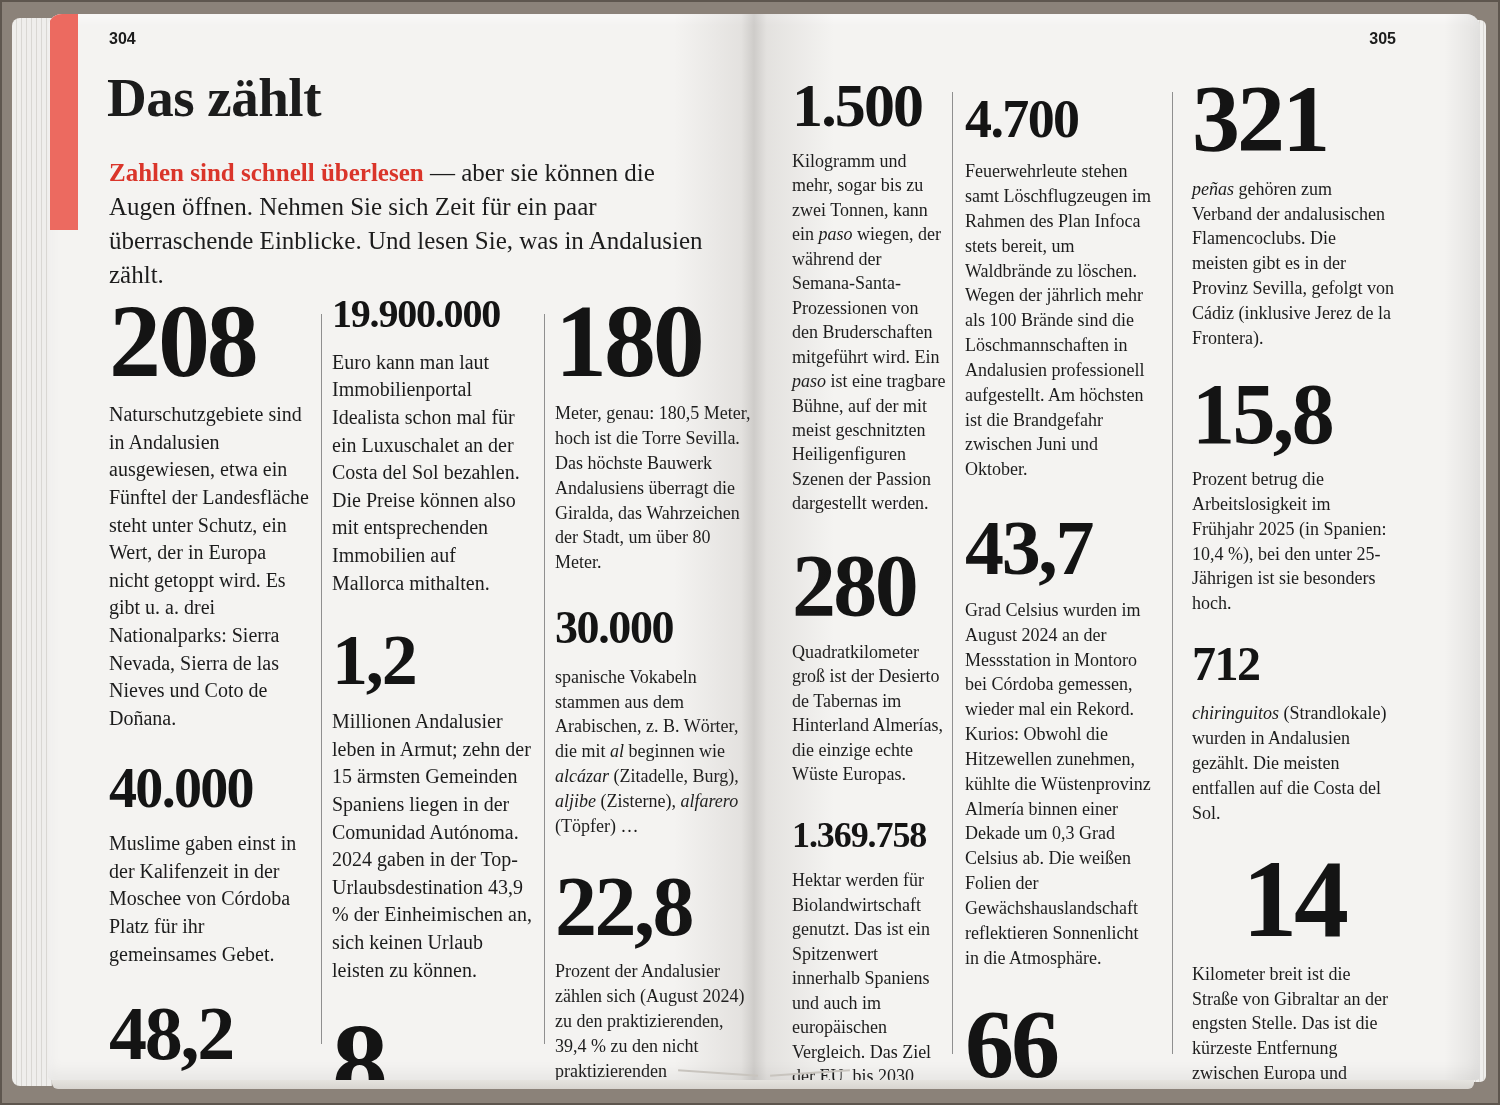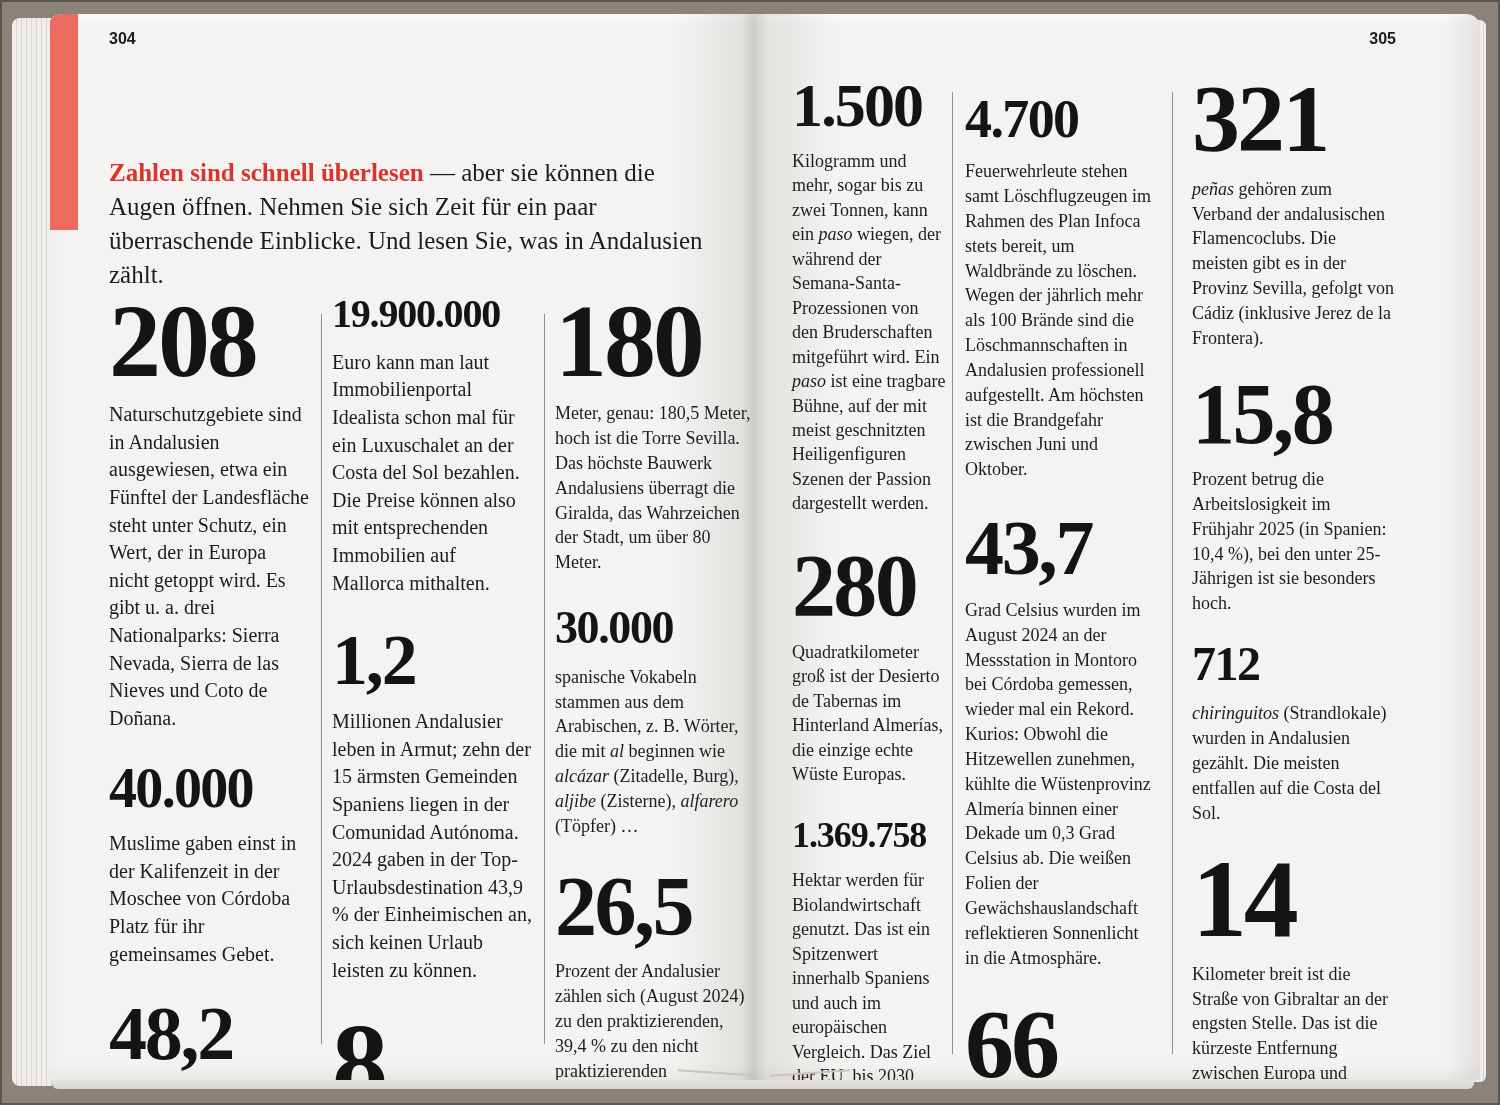--- a/index.html
+++ b/index.html
@@ -109,20 +109,21 @@
 
 <div class="book">
   <div class="page-stack-left"></div>
   <div class="page-stack-right"></div>
   <div class="page-stack-bottom"></div>
 
   <div class="spread">
 
     <div class="accent-bar"></div>
     <div class="pagenum left">304</div>
+    <h1 class="title">Das zählt</h1>
     <p class="intro"><strong class="intro-highlight">Zahlen sind schnell überlesen</strong><span> — aber sie können die Augen öffnen. Nehmen Sie sich Zeit für ein paar überraschende Einblicke. Und lesen Sie, was in Andalusien zählt.</span></p>
 
     <div class="col fs20" style="left:61px;top:284px;width:202px;">
         <div class="item">
           <div class="num" style="font-size: 104px;">208</div>
           <p class="desc">Naturschutzgebiete sind in Andalusien ausgewiesen, etwa ein Fünftel der Landesfläche steht unter Schutz, ein Wert, der in Europa nicht getoppt wird. Es gibt u. a. drei Nationalparks: Sierra Nevada, Sierra de las Nieves und Coto de Doñana.</p>
         </div>
         <div class="item">
           <div class="num" style="font-size: 56px;">40.000</div>
           <p class="desc">Muslime gaben einst in der Kalifenzeit in der Moschee von Córdoba Platz für ihr gemeinsames Gebet.</p>
@@ -149,21 +150,21 @@
     <div class="col fs19" style="left:507px;top:284px;width:196px;">
         <div class="item">
           <div class="num" style="font-size: 104px;">180</div>
           <p class="desc">Meter, genau: 180,5 Meter, hoch ist die Torre Sevilla. Das höchste Bauwerk Andalusiens überragt die Giralda, das Wahrzeichen der Stadt, um über 80 Meter.</p>
         </div>
         <div class="item">
           <div class="num" style="font-size: 46px;">30.000</div>
           <p class="desc">spanische Vokabeln stammen aus dem Arabischen, z. B. Wörter, die mit <i>al</i> beginnen wie <i>alcázar</i> (Zitadelle, Burg), <i>aljibe</i> (Zisterne), <i>alfarero</i> (Töpfer) …</p>
         </div>
         <div class="item">
-          <div class="num" style="font-size: 84px;">26,5</div>
+          <div class="num" style="font-size: 84px;">22,8</div>
           <p class="desc">Prozent der Andalusier zählen sich (August 2024) zu den praktizierenden, 39,4 % zu den nicht praktizierenden Katholiken. 2,6 % gehören einer anderen Glaubensgemeinschaft an.</p>
         </div>
       </div>
 
     <div class="pagenum right">305</div>
 
     <div class="col fs18" style="left:744px;top:66px;width:156px;">
         <div class="item">
           <div class="num" style="font-size: 62px;">1.500</div>
           <p class="desc">Kilogramm und mehr, sogar bis zu zwei Tonnen, kann ein <i>paso</i> wiegen, der während der Semana-Santa-Prozessionen von den Bruderschaften mitgeführt wird. Ein <i>paso</i> ist eine tragbare Bühne, auf der mit meist geschnitzten Heiligenfiguren Szenen der Passion dargestellt werden.</p>
@@ -199,21 +200,21 @@
         </div>
         <div class="item">
           <div class="num" style="font-size: 86px;">15,8</div>
           <p class="desc">Prozent betrug die Arbeitslosigkeit im Frühjahr 2025 (in Spanien: 10,4 %), bei den unter 25-Jährigen ist sie besonders hoch.</p>
         </div>
         <div class="item">
           <div class="num" style="font-size: 48px;">712</div>
           <p class="desc"><i>chiringuitos</i> (Strandlokale) wurden in Andalusien gezählt. Die meisten entfallen auf die Costa del Sol.</p>
         </div>
         <div class="item">
-          <div class="num" style="font-size: 110px;">14</div>
+          <div class="num" style="font-size: 110px; text-align: center;">14</div>
           <p class="desc">Kilometer breit ist die Straße von Gibraltar an der engsten Stelle. Das ist die kürzeste Entfernung zwischen Europa und Afrika.</p>
         </div>
       </div>
 
     <div class="spine-shadow"></div>
     <div class="right-edge-shade"></div>
     <div class="bottom-v-left"></div>
     <div class="bottom-v-right"></div>
   </div>
 </div>

